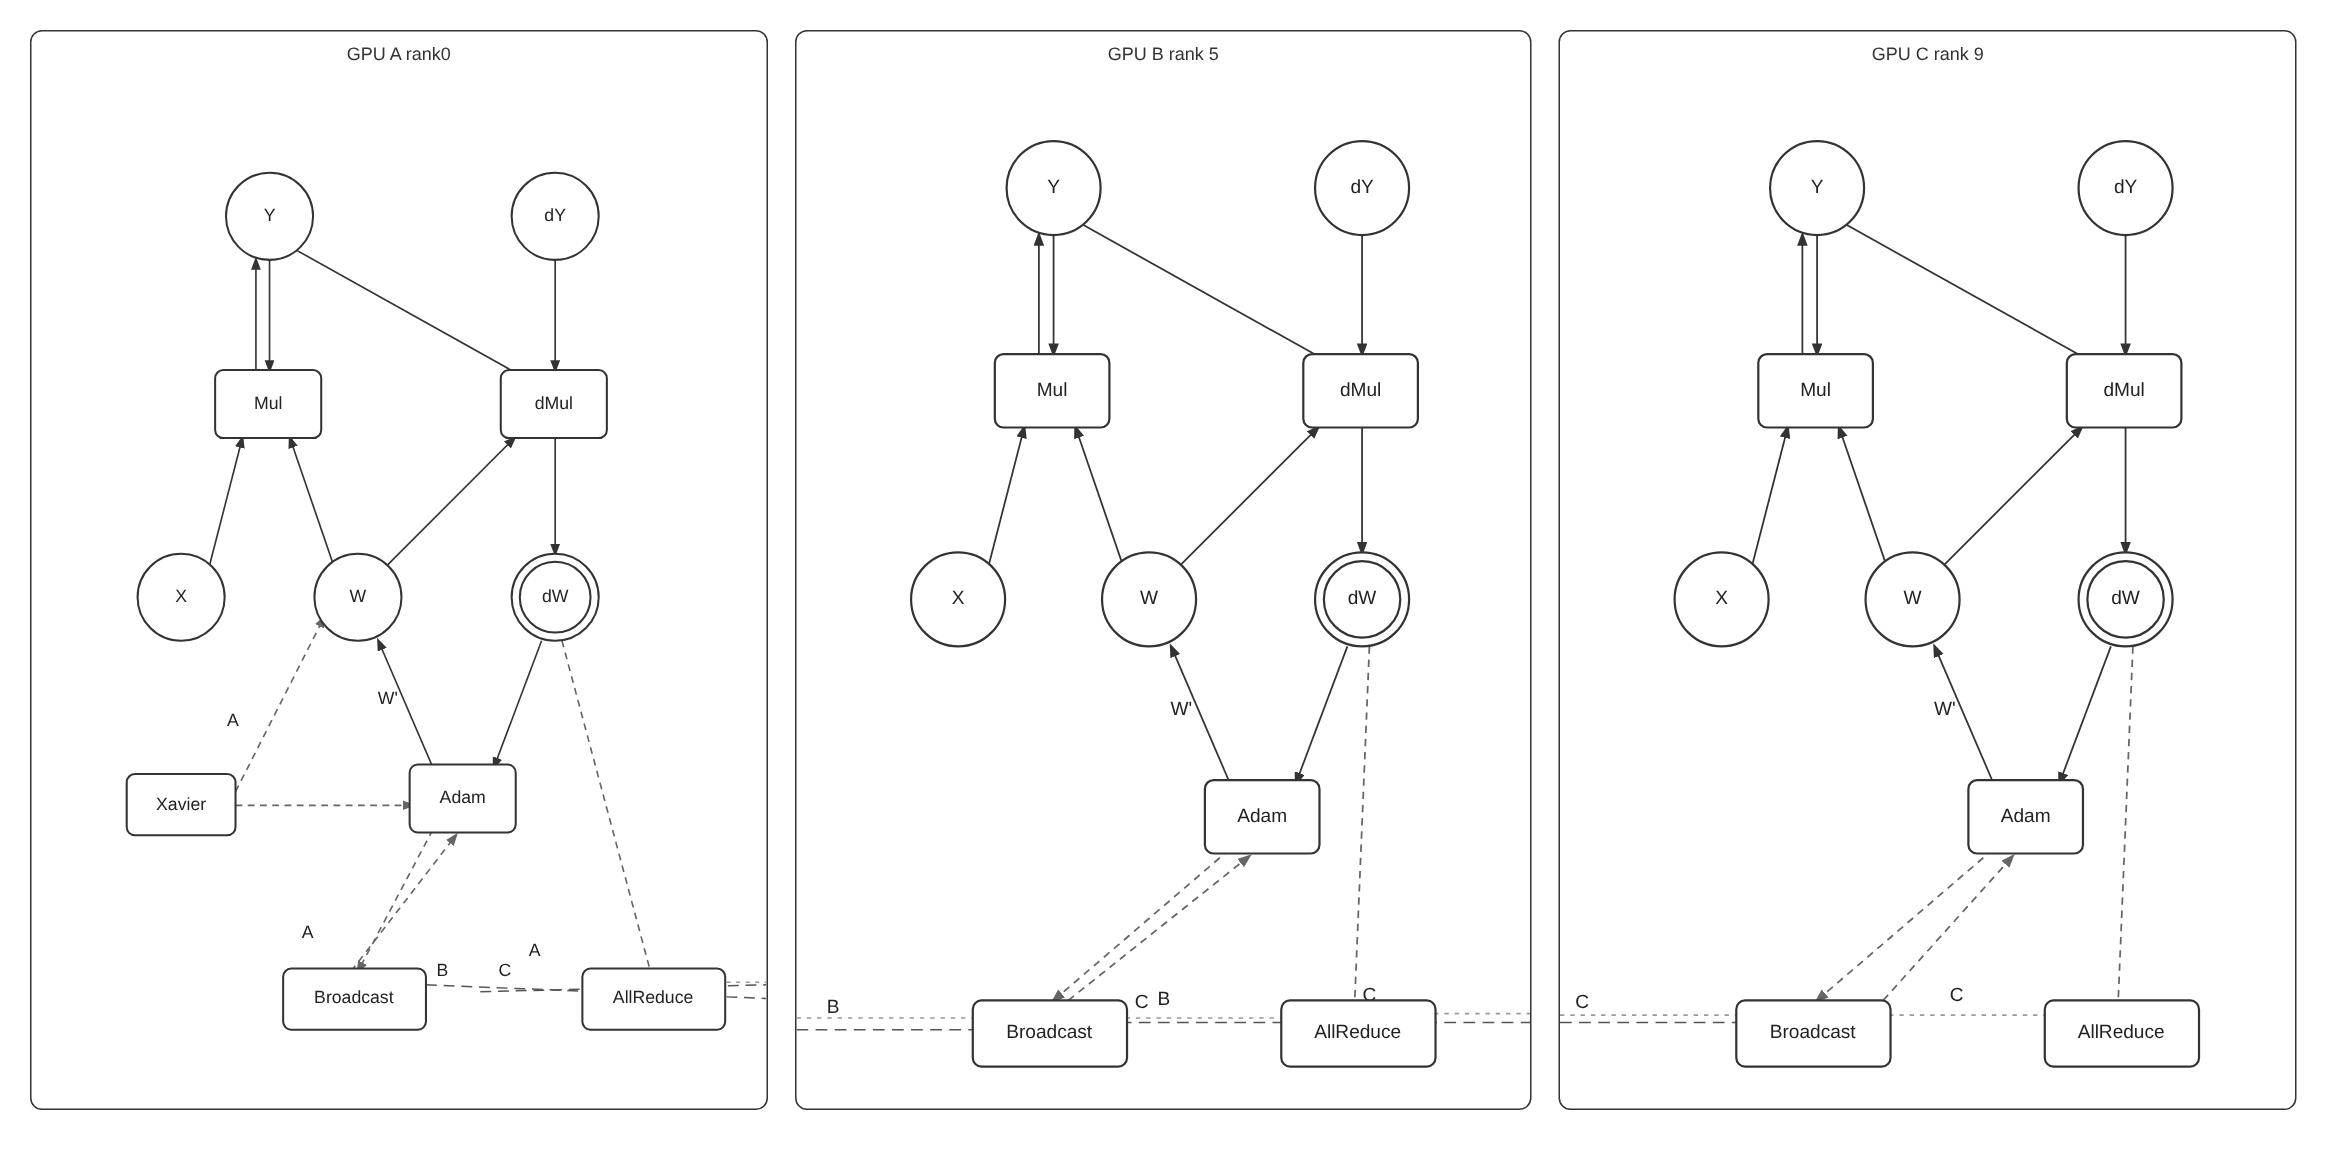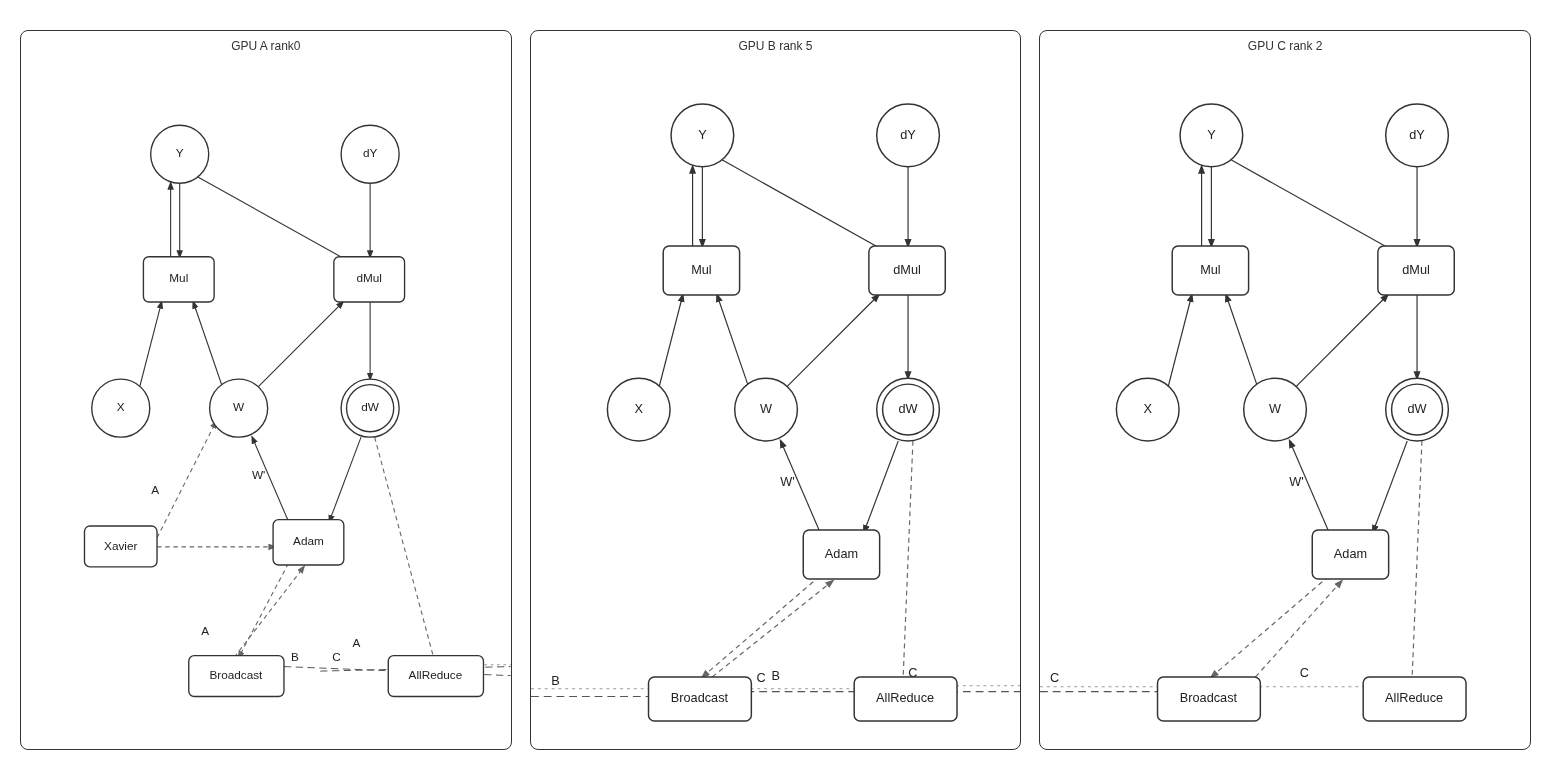--- a/index.html
+++ b/index.html
@@ -22,21 +22,20 @@
       height: 773px;
       align-items: flex-start;
     }
     .gpu-panel {
       border: 1.5px solid #333;
       border-radius: 8px;
       position: relative;
       flex: 1;
       height: 720px;
       background: #fff;
-      margin-top: 10px;
     }
     .gpu-title {
       position: absolute;
       top: 8px;
       left: 50%;
       transform: translateX(-50%);
       font-size: 12px;
       color: #333;
       white-space: nowrap;
     }
@@ -214,21 +213,21 @@
       <rect x="278" y="508" width="78" height="50" rx="6" fill="#fff" stroke="#333" stroke-width="1.5"></rect>
       <text x="317" y="533" class="node-label">Adam</text>
       <rect x="120" y="658" width="105" height="45" rx="6" fill="#fff" stroke="#333" stroke-width="1.5"></rect>
       <text x="172" y="680" class="node-label">Broadcast</text>
       <rect x="330" y="658" width="105" height="45" rx="6" fill="#fff" stroke="#333" stroke-width="1.5"></rect>
       <text x="382" y="680" class="node-label">AllReduce</text>
     </svg>
   </div>
 
   <div class="gpu-panel">
-    <span class="gpu-title">GPU C rank 2</span>
+    <span class="gpu-title">GPU C rank 9</span>
     <svg class="diagram" viewBox="0 0 500 730">
       <defs>
         <marker id="arrow-c" markerWidth="8" markerHeight="8" refX="6" refY="3" orient="auto">
           <path d="M0,0 L0,6 L8,3 z" fill="#333"></path>
         </marker>
         <marker id="arrow-c-gray" markerWidth="8" markerHeight="8" refX="6" refY="3" orient="auto">
           <path d="M0,0 L0,6 L8,3 z" fill="#666"></path>
         </marker>
       </defs>
 

